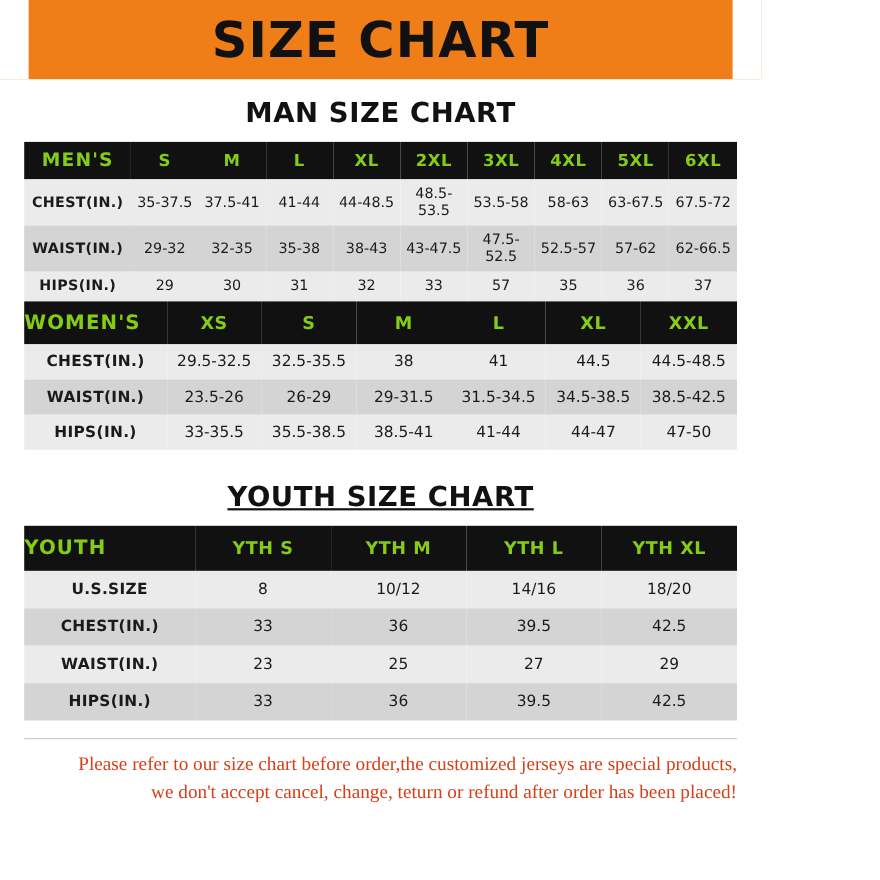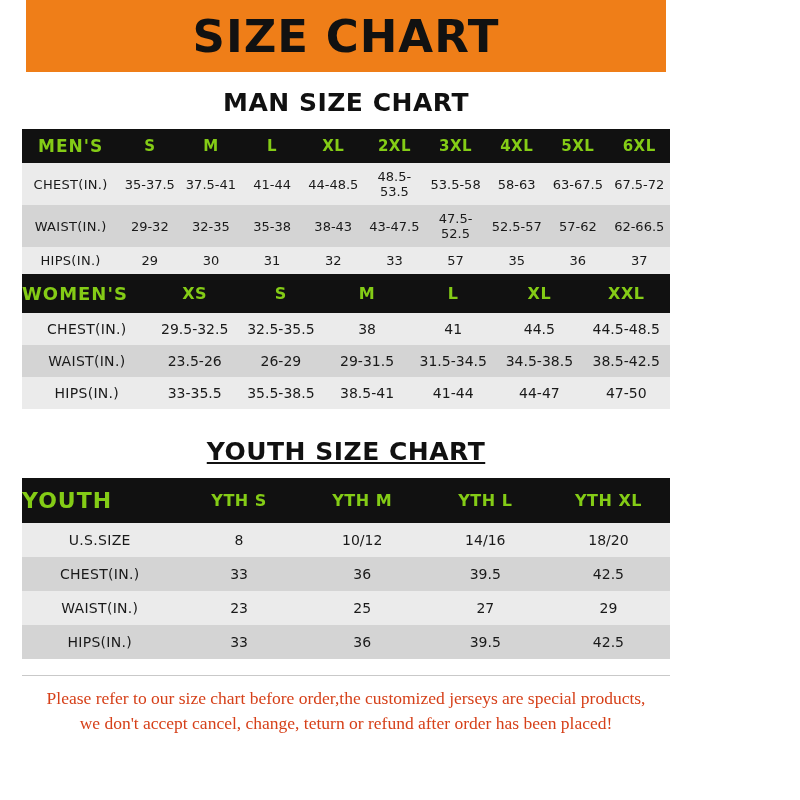--- a/index.html
+++ b/index.html
@@ -91,45 +91,45 @@
     font-size: 17px;
     letter-spacing: 1px;
   }
   
   tr.body-row td {
     font-size: 13px;
     color: #1a1a1a;
     padding: 6px 0;
   }
   tr.body-row td.row-label {
-    font-weight: normal;
+    font-weight: bold;
     letter-spacing: 0.3px;
   }
   tr.zebra-light { background: #ebebeb; }
   tr.zebra-dark { background: #d4d4d4; }
 
   
   .women-table tr.head-row th { font-size: 16px; padding: 9px 0; }
   .women-table tr.head-row th.row-label-head { font-size: 18px; }
   .women-table tr.body-row td { font-size: 14px; padding: 8px 0; }
 
   .youth-table tr.head-row th { font-size: 16px; padding: 10px 0; }
-  .youth-table tr.head-row th.row-label-head { font-size: 22px; margin-left: 24px; }
+  .youth-table tr.head-row th.row-label-head { font-size: 18px; margin-left: 24px; }
   .youth-table tr.body-row td { font-size: 14px; padding: 9px 0; }
 
   
   .note {
     margin: 16px 22px 0 22px;
     border-top: 1px solid #c9c9c9;
     padding-top: 10px;
     color: #d64019;
     font-family: "Liberation Serif", serif;
     font-size: 17.5px;
     line-height: 1.45;
-    text-align: center;
+    text-align: right;
   }
   .note .line { display: block; }
 </style>
 </head>
 <body>
 
 <div class="page">
 
   <div class="banner">
     <div class="banner-white-left"></div>

